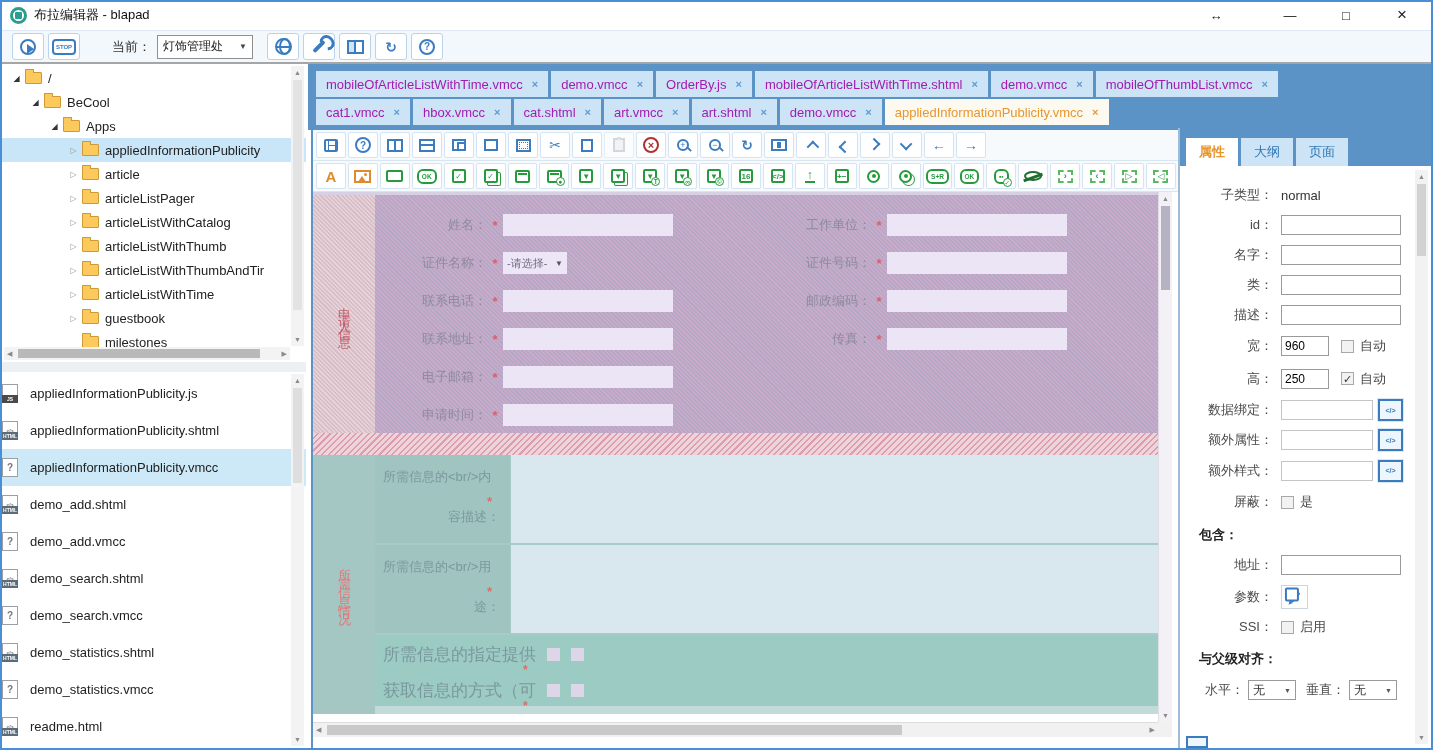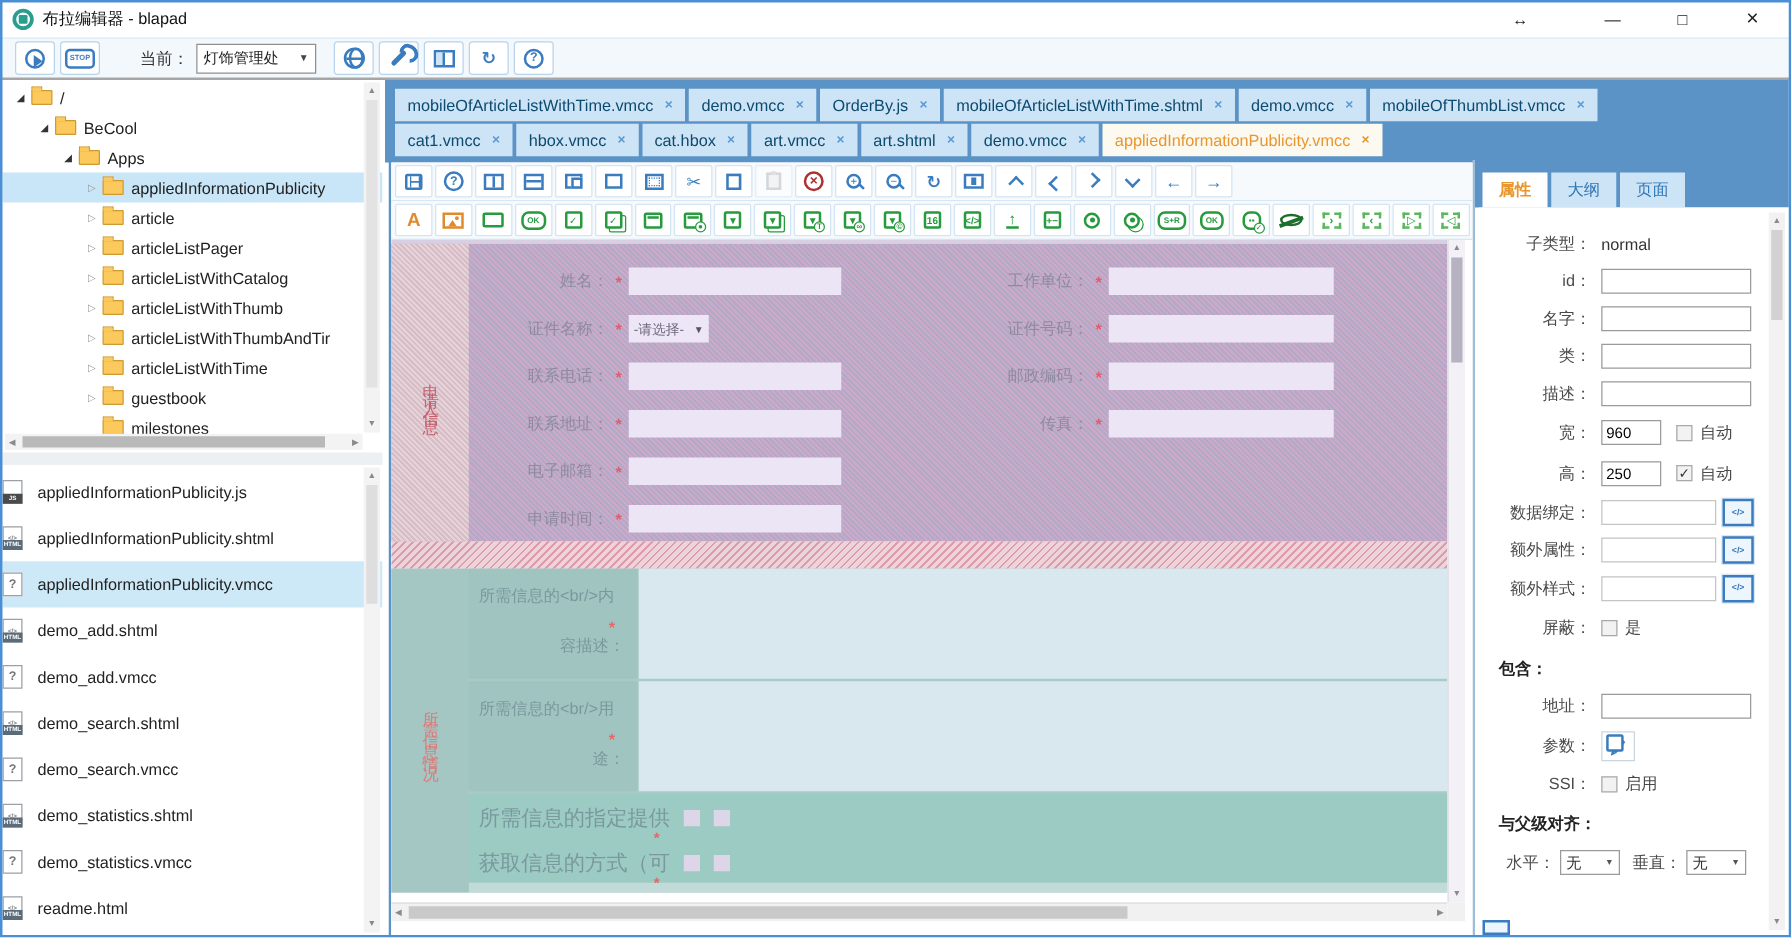--- a/index.html
+++ b/index.html
@@ -59,21 +59,21 @@
   .sb .ar { position:absolute; color:#8a8a8a; font-size:7px; width:100%; text-align:center; }
   .sb .arh { position:absolute; color:#8a8a8a; font-size:7px; top:3px; }
   .sb .th { position:absolute; background:#cfcfcf; }
 
   
   .bluebg-main { position:absolute; left:308px; top:64px; width:875px; height:66px; background:#5b93c6; }
   .bluebg-right { position:absolute; left:1180px; top:64px; width:251px; height:102px; background:#5b93c6; }
   .tabswrap { position:absolute; left:316px; top:71px; width:862px; }
   .tabrow { display:flex; margin-bottom:2px; }
   .tab { height:26px; display:flex; align-items:center; background:#cde3f6; padding:0 10px; margin-right:3px; }
-  .tab .tabl { color:#0c4a6e; font-size:13px; }
+  .tab .tabl { color:#a21caf; font-size:13px; }
   .tab .tabx { color:#5b9bd5; font-size:11px; font-weight:bold; margin-left:9px; }
   .tab.active { background:#fcf9f0; }
   .tab.active .tabl { color:#e8962e; }
   .tab.active .tabx { color:#e8962e; }
 
   
   .mainborder { position:absolute; left:311px; top:128px; width:2px; height:620px; background:#5b93c6; }
   .mainborder-r { position:absolute; left:1178px; top:128px; width:2px; height:620px; background:#9cbcd8; }
   .etb { position:absolute; left:313px; width:865px; height:31px; background:#f6fafd;
          border-bottom:1px solid #d8e6f2; display:flex; align-items:center; padding-left:3px; }
@@ -469,21 +469,21 @@
   <div class="tabrow" id="tabrow2">
       <div class="tab">
         <span class="tabl">cat1.vmcc</span>
         <span class="tabx">×</span>
       </div>
       <div class="tab">
         <span class="tabl">hbox.vmcc</span>
         <span class="tabx">×</span>
       </div>
       <div class="tab">
-        <span class="tabl">cat.hbox</span>
+        <span class="tabl">cat.shtml</span>
         <span class="tabx">×</span>
       </div>
       <div class="tab">
         <span class="tabl">art.vmcc</span>
         <span class="tabx">×</span>
       </div>
       <div class="tab">
         <span class="tabl">art.shtml</span>
         <span class="tabx">×</span>
       </div>

